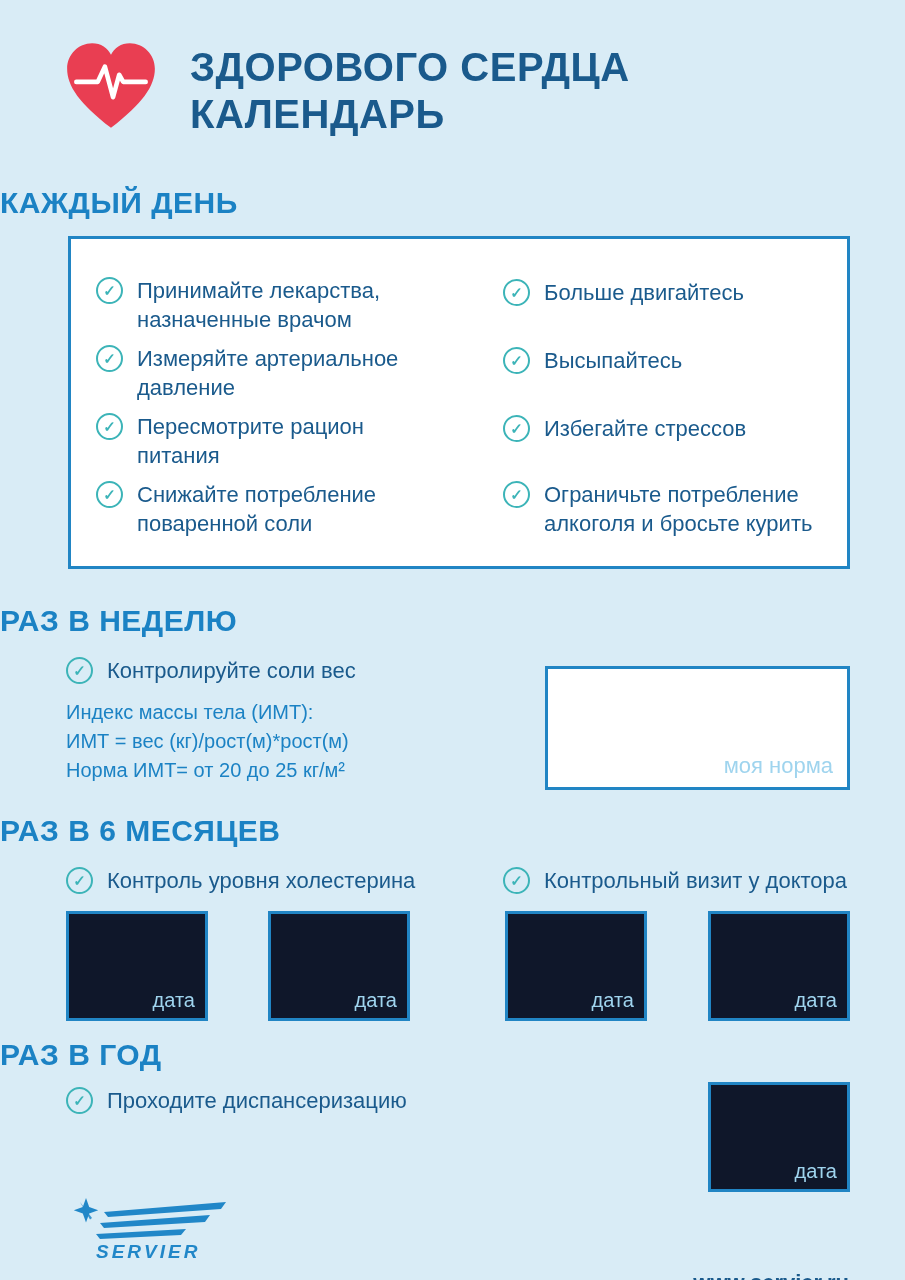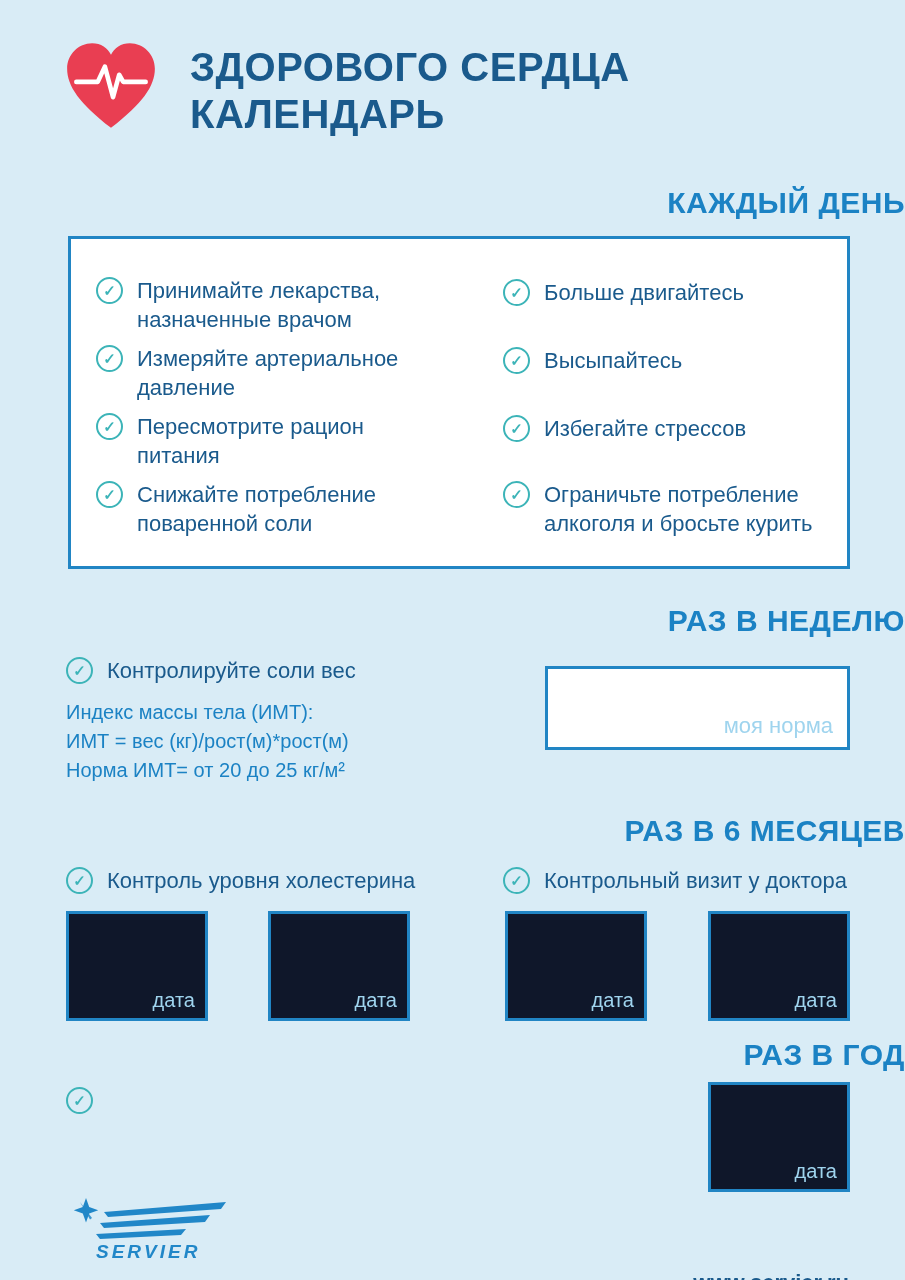--- a/index.html
+++ b/index.html
@@ -10,21 +10,21 @@
   }
   
   .heart-icon { position:absolute; left:60px; top:36px; width:102px; height:102px; }
   .page-title {
     position:absolute; left:190px; top:44px;
     color:#1a5a8c; font-size:40px; font-weight:bold;
     line-height:1.18; letter-spacing:0.5px;
   }
   
   .section-heading {
-    position:absolute; left:0; width:100%; text-align:right;
+    position:absolute; left:0; width:100%; text-align:left;
     color:#1b82c4; font-size:30px; font-weight:bold; letter-spacing:0.5px;
   }
   .h-daily { top:186px; }
   .h-weekly { top:586px;margin-top:18px; }
   .h-semi { top:814px; }
   .h-annual { top:1038px; }
   
   .daily-box {
     position:absolute; left:68px; top:236px; width:782px; height:333px;
     background:#ffffff; border:3px solid #2185c4;
@@ -42,21 +42,21 @@
   }
   .w270 { max-width:272px; }
   .w290 { max-width:292px; }
   
   .bmi-text {
     position:absolute; left:66px; top:698px;
     color:#1b82c4; font-size:20px; line-height:1.45;
   }
   
   .norm-box {
-    position:absolute; left:545px; top:666px; width:305px; height:84px;
+    position:absolute; left:545px; top:666px; width:305px; height:124px;
     background:#ffffff; border:3px solid #2185c4;
   }
   .norm-label {
     position:absolute; right:14px; bottom:8px;
     color:#9fd4ee; font-size:22px;
   }
   .date-box {
     position:absolute; width:142px; height:110px;
     background:#0f172a; border:3px solid #2185c4;
   }
@@ -161,20 +161,21 @@
     <span class="date-label">дата</span>
   </div>
   <div class="date-box" style="left:708px; top:911px;">
     <span class="date-label">дата</span>
   </div>
 
   <div class="section-heading h-annual">РАЗ В ГОД</div>
 
   <div class="check-item" style="left:66px; top:1086px;">
     <span class="check-icon">✓</span>
+    <span>Проходите диспансеризацию</span>
   </div>
 
   <div class="date-box" style="left:708px; top:1082px;">
     <span class="date-label">дата</span>
   </div>
 
   <svg class="servier-logo" viewBox="0 0 175 70" aria-hidden="true">
     <g fill="#2187c8">
       <path d="M28 2 l3.2 9 9 3.2 -9 3.2 -3.2 9 -3.2 -9 -9 -3.2 9 -3.2 z"></path>
       <path d="M22 6 l12 16 -2 1.6 z" opacity="0.85"></path>

